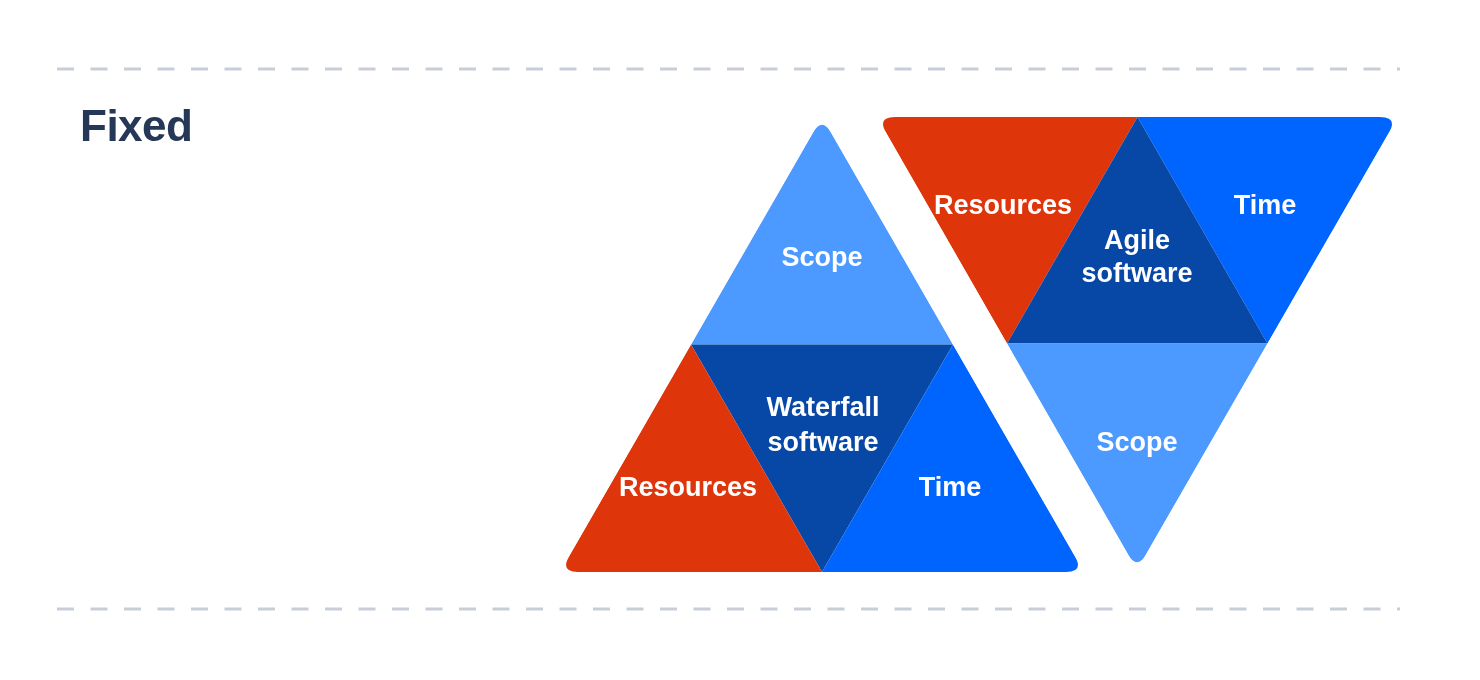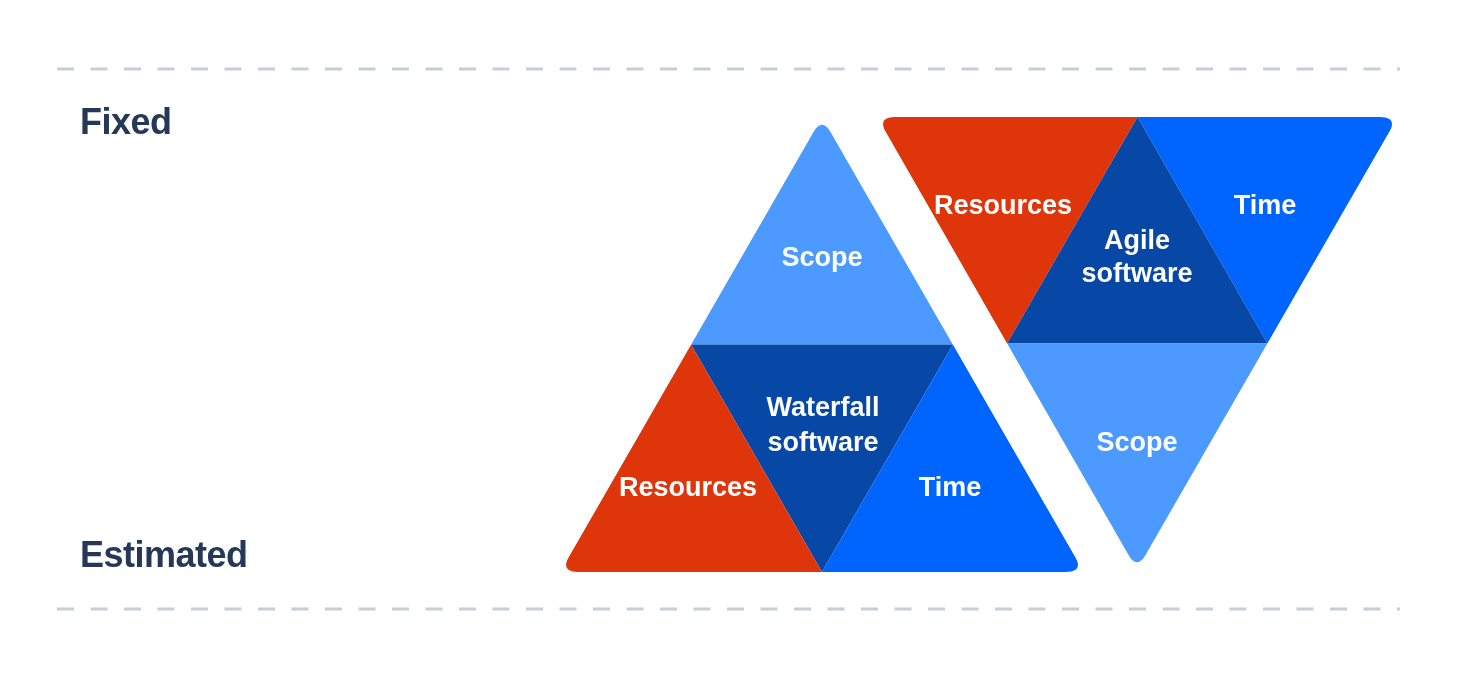--- a/index.html
+++ b/index.html
@@ -11,21 +11,21 @@
     position: relative;
     width: 1480px;
     height: 680px;
     background: #ffffff;
     overflow: hidden;
     font-family: "Liberation Sans", sans-serif;
   }
   .row-label {
     position: absolute;
     left: 80px;
-    font-size: 36px;
+    font-size: 44px;
     font-weight: 700;
     letter-spacing: -0.5px;
     color: #253858;
     line-height: 1;
     white-space: nowrap;
   }
   .row-label.fixed { top: 104px; }
   .row-label.estimated { top: 537px; }
   svg.diagram {
     position: absolute;
@@ -47,21 +47,20 @@
     stroke-dasharray: 17 16.5;
   }
 </style>
 </head>
 <body>
 
 <div class="canvas">
 
   <div class="row-label fixed">Fixed</div>
 
-  <div class="row-label estimated">Estimated</div>
 
   <svg class="diagram" viewBox="0 0 1480 680">
     <defs>
       <clipPath id="clipLeftTriangle">
         <path d="M 813,132.6 Q 822,117 831,132.6 L 1075,556.4 Q 1084,572 1066,572 L 578,572 Q 560,572 569,556.4 Z"></path>
       </clipPath>
       <clipPath id="clipRightTriangle">
         <path d="M 895,117 L 1380,117 Q 1398,117 1389,132.6 L 1146,554.4 Q 1137,570 1128,554.4 L 886,132.6 Q 877,117 895,117 Z"></path>
       </clipPath>
     </defs>

